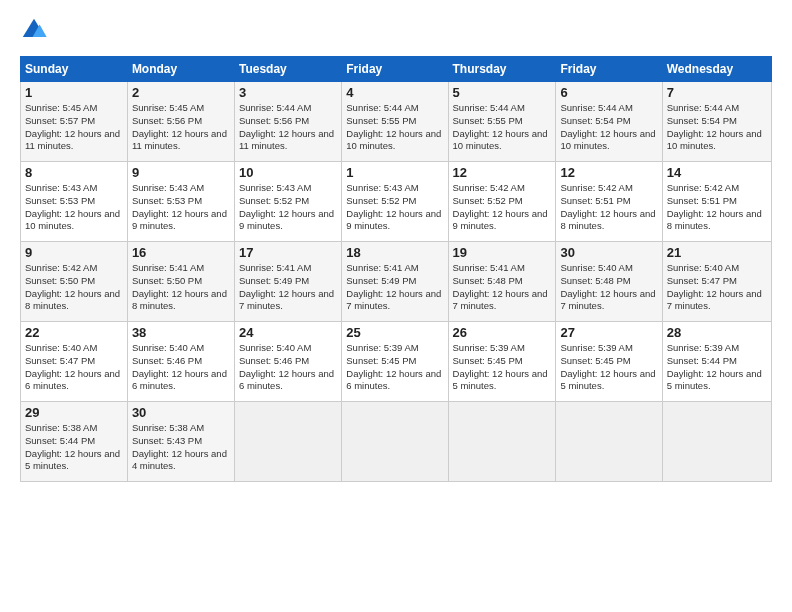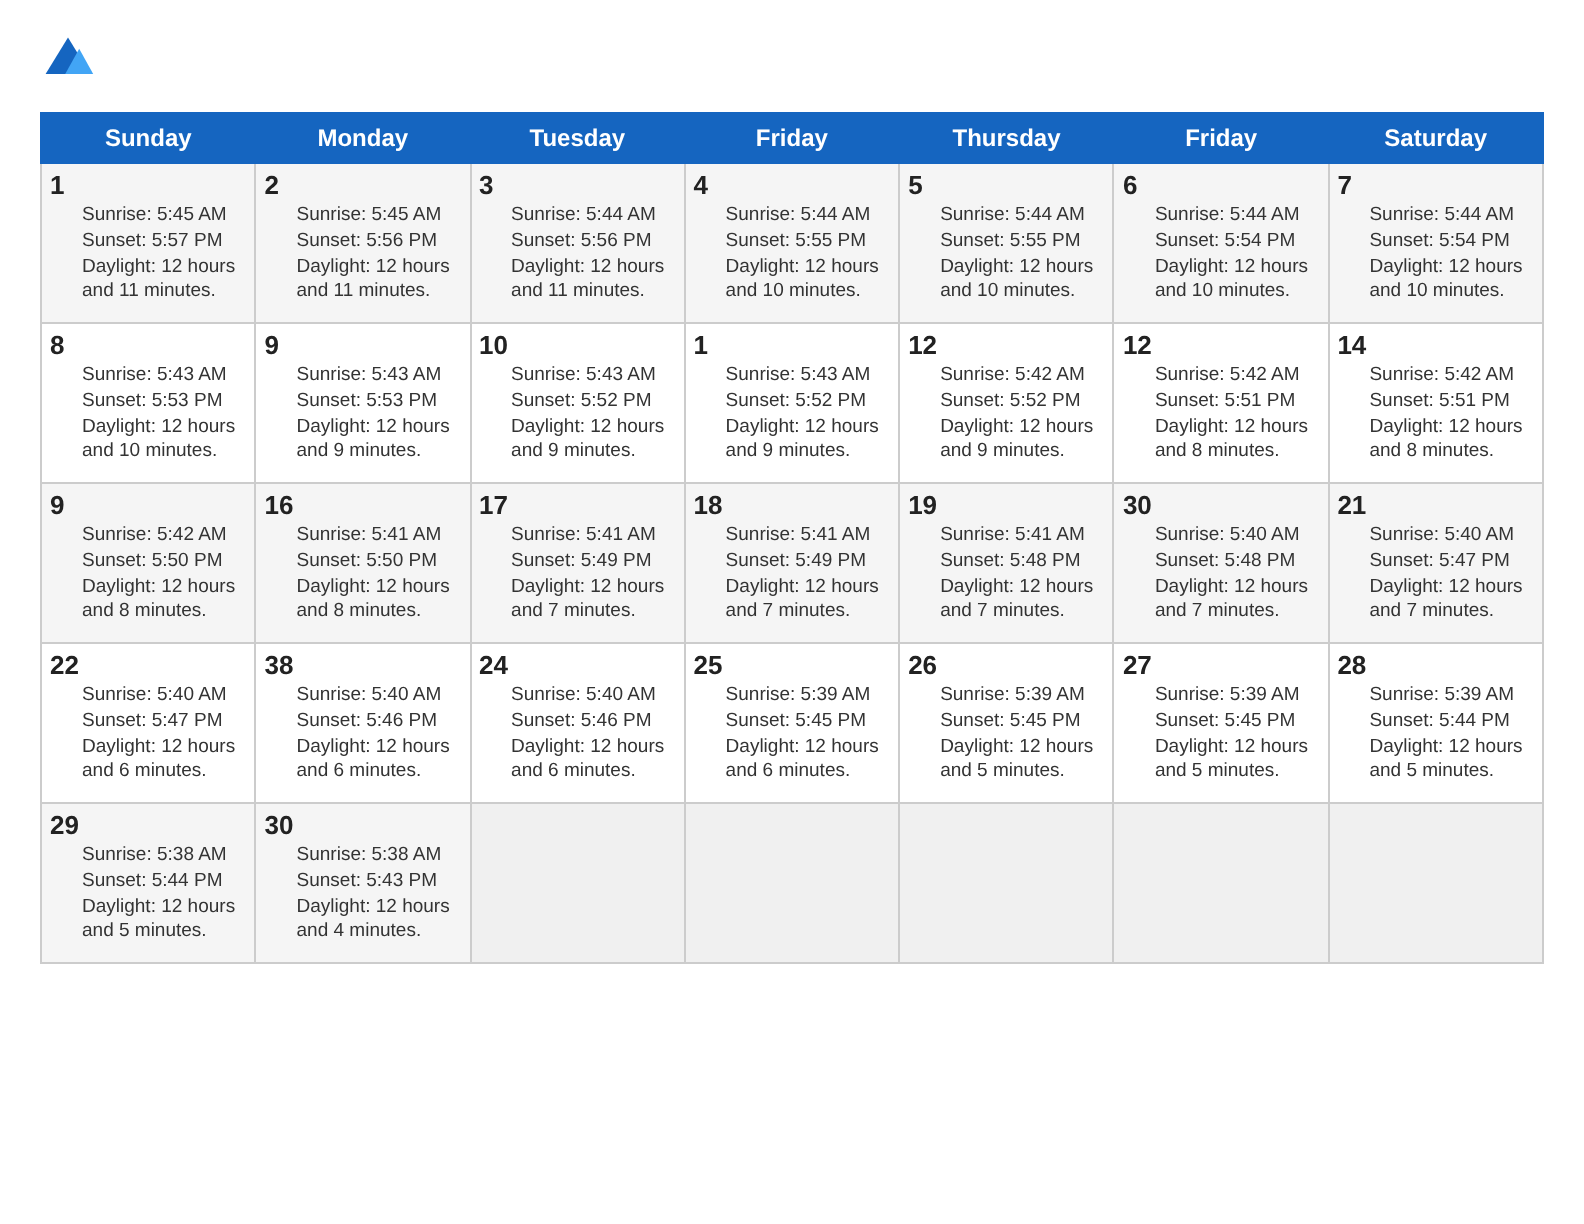--- a/index.html
+++ b/index.html
@@ -51,21 +51,21 @@
     }
     table {
       width: 100%;
       border-collapse: collapse;
       font-size: 10.5px;
     }
     thead tr th {
       background-color: #1565c0;
       color: #fff;
       padding: 5px 4px;
-      text-align: center;
+      text-align: left;
       font-size: 12px;
       font-weight: bold;
       border: 1px solid #1565c0;
     }
     tbody tr td {
       vertical-align: top;
       border: 1px solid #ccc;
       padding: 3px 4px;
       width: 113px;
       min-height: 70px;
@@ -81,21 +81,20 @@
       font-size: 13px;
       font-weight: bold;
       color: #222;
       display: block;
       margin-bottom: 2px;
     }
     .day-info {
       font-size: 9.5px;
       color: #333;
       line-height: 1.35;
-      margin-left: 16px;
     }
     .empty-cell {
       background-color: #f0f0f0 !important;
     }
   </style>
 </head>
 <body>
 
 <div class="container">
   <div class="header">
@@ -117,21 +116,21 @@
 
   <table>
     <thead>
       <tr>
       <th>Sunday</th>
           <th>Monday</th>
           <th>Tuesday</th>
           <th>Friday</th>
           <th>Thursday</th>
           <th>Friday</th>
-          <th>Saturday</th>
+          <th>Wednesday</th>
         </tr>
     </thead>
     <tbody id="calendar-body">
     <tr>
           <td>
             <span class="day-num">1</span>
             <div class="day-info">Sunrise: 5:45 AM<br>Sunset: 5:57 PM<br>Daylight: 12 hours and 11 minutes.</div>
           </td>
           <td>
             <span class="day-num">2</span>

